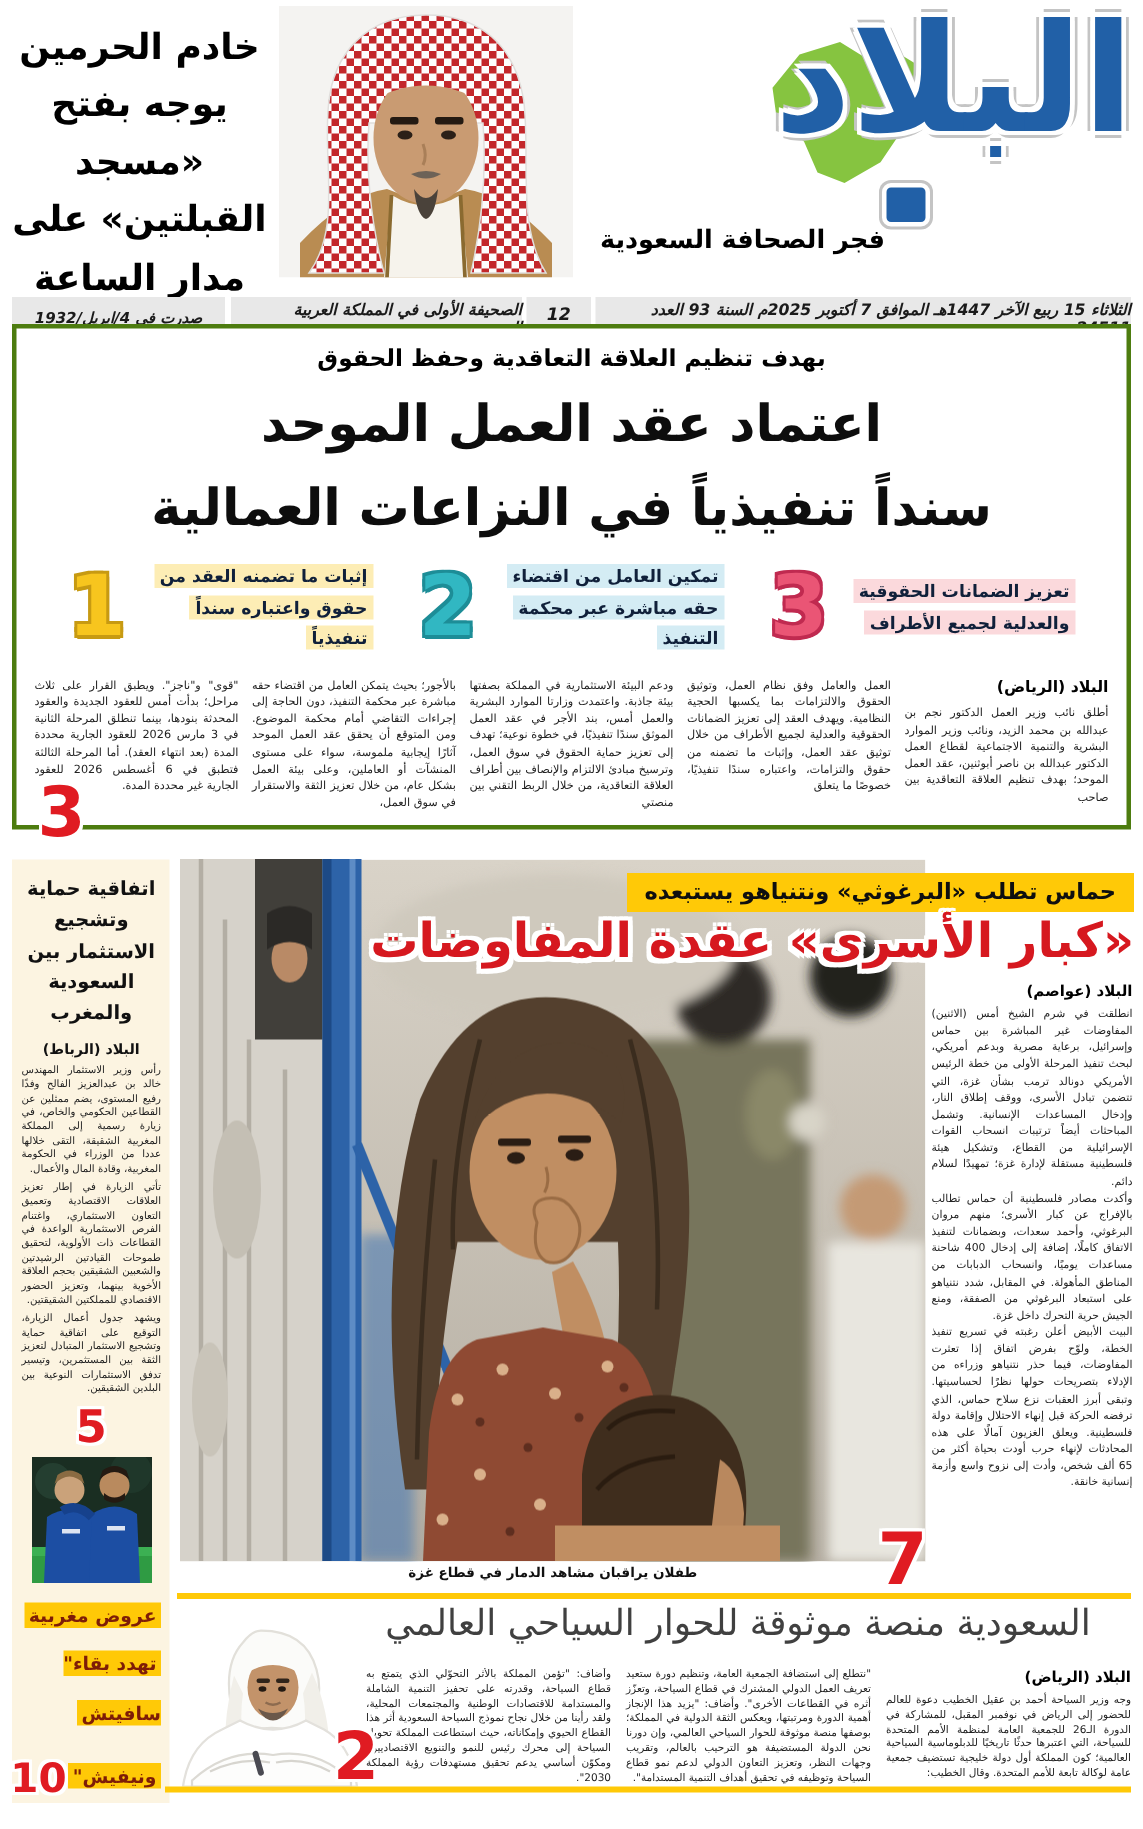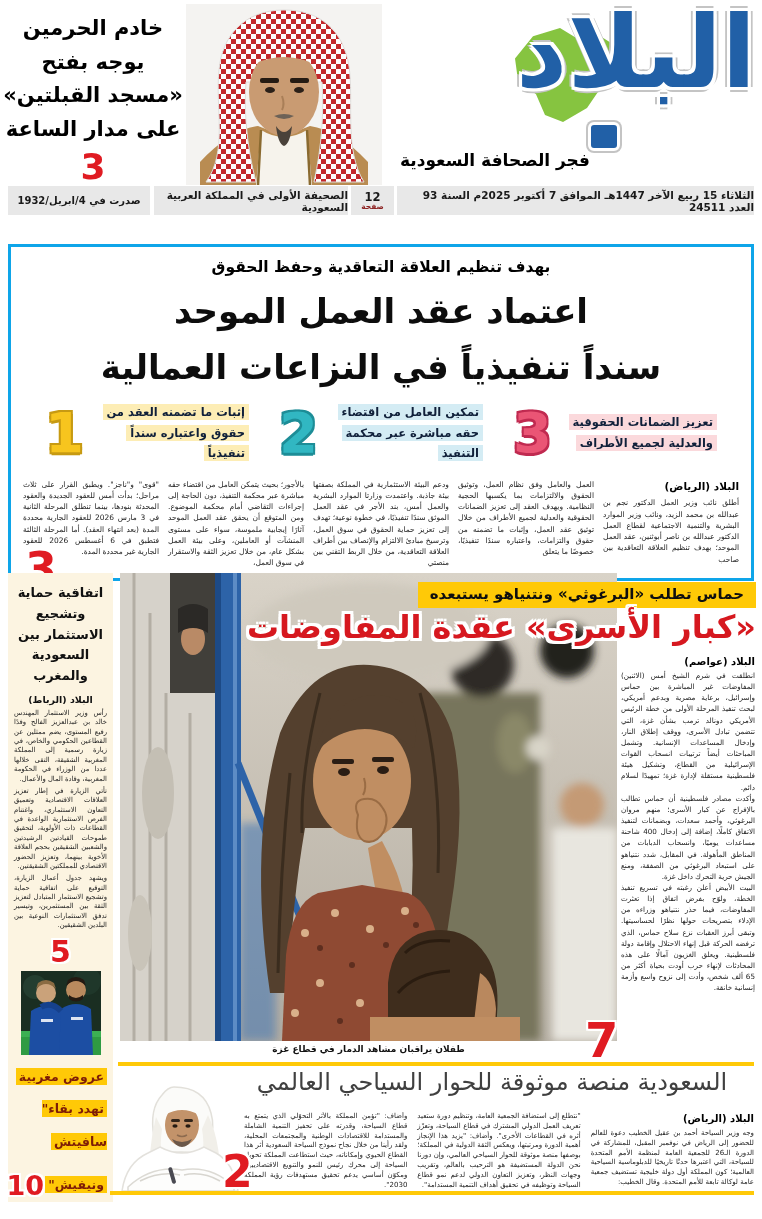--- a/index.html
+++ b/index.html
@@ -10,35 +10,35 @@
   .logo-map{position:absolute;right:118px;top:4px;width:150px;height:138px;z-index:1;}
   .logo-title{position:absolute;right:6px;top:-14px;z-index:2;font-size:100px;font-weight:900;
       color:#2160a7;line-height:1.3;
       text-shadow:-3px -3px 0 #fff,3px -3px 0 #fff,-3px 3px 0 #fff,3px 3px 0 #fff,0 -3px 0 #fff,0 3px 0 #fff,-3px 0 0 #fff,3px 0 0 #fff,
                   -5px 0 0 #c4c4c4,5px 0 0 #c4c4c4,0 5px 0 #c4c4c4,0 -5px 0 #c4c4c4;}
   .logo-dot{position:absolute;right:142px;top:120px;z-index:3;width:26px;height:23px;background:#2160a7;
       border:3px solid #fff;border-radius:6px;box-shadow:0 0 0 2px #c4c4c4;}
   .logo-tagline{position:absolute;right:172px;top:148px;z-index:3;font-size:17px;font-weight:900;color:#000;white-space:nowrap;}
   .king-photo{position:absolute;left:186px;top:4px;width:196px;height:181px;}
   .topleft{position:absolute;left:2px;top:12px;width:182px;text-align:center;}
-  .topleft .hl-head{font-size:21px;font-weight:900;line-height:1.6;color:#000;}
+  .topleft .hl-head{font-size:24px;font-weight:900;line-height:1.6;color:#000;}
   .pagenum{font-weight:900;color:#e01b22;
       text-shadow:-2px -2px 0 #fff,2px -2px 0 #fff,-2px 2px 0 #fff,2px 2px 0 #fff,0 -2px 0 #fff,0 2px 0 #fff,-2px 0 0 #fff,2px 0 0 #fff;}
   .topleft .pagenum{font-size:36px;display:block;margin-top:0;}
   
-  .seg{position:absolute;top:186px;height:29px;background:#e8e8e8;display:flex;align-items:center;justify-content:center;
-       font-weight:900;color:#1a1a1a;}
+  .seg{position:absolute;top:198px;height:29px;background:#e8e8e8;display:flex;align-items:center;justify-content:center;
+       font-weight:900;color:#1a1a1a;font-style:italic;}
   .seg-founded{left:8px;width:142px;font-size:10px;}
   .seg-slogan{left:154px;width:194px;font-size:10.5px;}
   .seg-pages{left:351px;width:43px;flex-direction:column;line-height:1.05;}
   .seg-pages .n{font-size:11.5px;}
   .seg-pages .l{font-size:7.5px;color:#8b2020;}
   .seg-date{left:397px;width:357px;font-size:10.5px;}
   
-  .leadbox{position:absolute;left:8px;top:244px;width:740px;height:331px;border:3px solid #0ea5e9;background:#fff;}
+  .leadbox{position:absolute;left:8px;top:216px;width:740px;height:331px;border:3px solid #4d7c0f;background:#fff;}
   .lead-kicker{margin-top:11px;text-align:center;font-size:15.5px;font-weight:900;color:#000;}
   .lead-h{margin:15px 8px 0;text-align:center;font-size:34px;font-weight:900;line-height:1.2;color:#0d0d0d;}
   .features{direction:ltr;display:flex;justify-content:space-between;padding:8px 34px 0;height:74px;}
   .feature{display:flex;align-items:center;gap:7px;direction:ltr;}
   .fnum{font-size:56px;font-weight:900;line-height:0.95;font-family:"DejaVu Sans","Liberation Sans",sans-serif;}
   .fnum1{color:#f7c51e;text-shadow:-2px -2px 0 #c79a12,2px -2px 0 #c79a12,-2px 2px 0 #c79a12,2px 2px 0 #c79a12,0 3px 0 #c79a12;}
   .fnum2{color:#31b7c2;text-shadow:-2px -2px 0 #1d8d97,2px -2px 0 #1d8d97,-2px 2px 0 #1d8d97,2px 2px 0 #1d8d97,0 3px 0 #1d8d97;}
   .fnum3{color:#ea5575;text-shadow:-2px -2px 0 #c02a50,2px -2px 0 #c02a50,-2px 2px 0 #c02a50,2px 2px 0 #c02a50,0 3px 0 #c02a50;}
   .ftext{direction:rtl;text-align:right;width:158px;font-size:11.5px;font-weight:900;line-height:1.75;color:#10203a;}
   .hl{padding:1px 4px;box-decoration-break:clone;-webkit-box-decoration-break:clone;}

